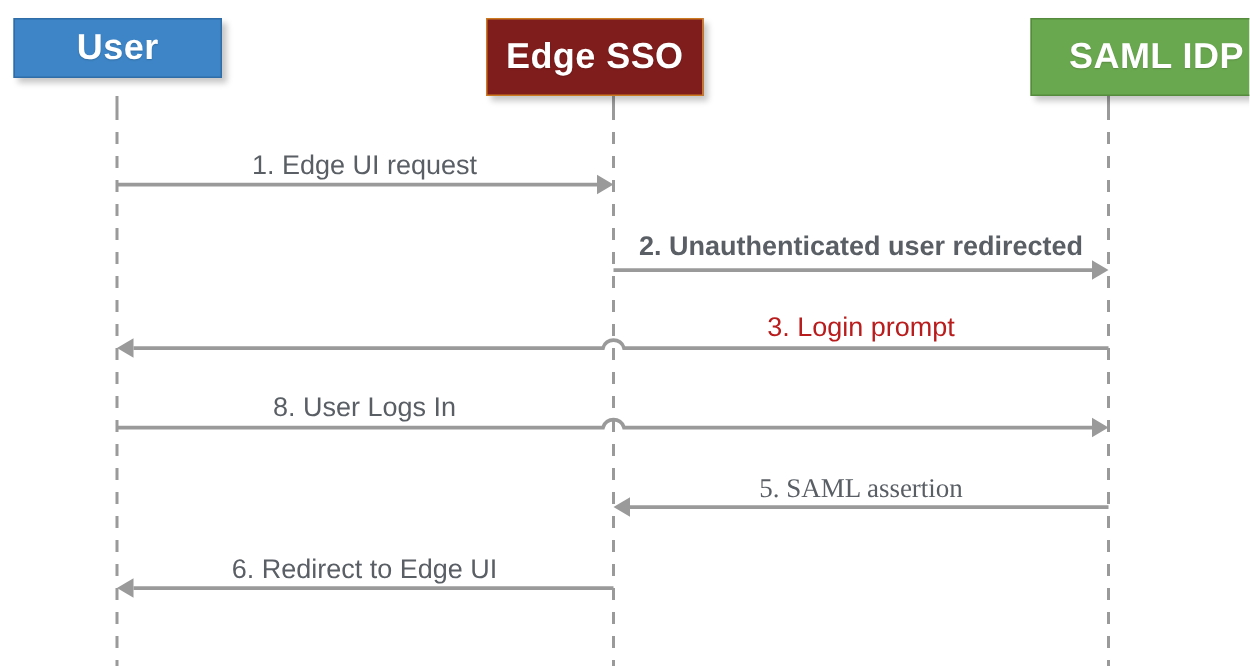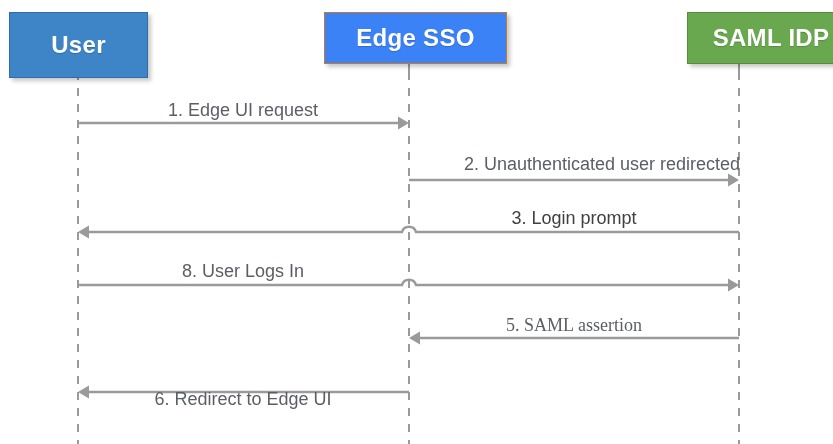--- a/index.html
+++ b/index.html
@@ -92,32 +92,32 @@
           <polygon points="409,338 420,331.5 420,344.5" fill="#9a9a9a"></polygon>
         </g>
         <g>
           <path d="M 409 392 L 89 392" fill="none" stroke="#9a9a9a" stroke-width="2.5"></path>
           <polygon points="78,392 89,385.5 89,398.5" fill="#9a9a9a"></polygon>
         </g>
       </g>
   </svg>
 
   <div id="actor-boxes">
-      <div class="actor-box" style="left: 9px; top: 12px; width: 139px; height: 66px; background: rgb(61, 133, 198); border-color: rgb(47, 109, 168);">
+      <div class="actor-box" style="left: 9px; top: 12px; width: 139px; height: 40px; background: rgb(61, 133, 198); border-color: rgb(47, 109, 168);">
         <span class="actor-label" style="color: rgb(255, 255, 255);">User</span>
       </div>
-      <div class="actor-box" style="left: 324px; top: 12px; width: 183px; height: 52px; background: #3b82f6; border-color: rgb(204, 122, 34); justify-content: center;">
+      <div class="actor-box" style="left: 324px; top: 12px; width: 145px; height: 52px; background: #7f1d1d; border-color: rgb(204, 122, 34); justify-content: center;">
         <span class="actor-label" style="color: rgb(255, 255, 255);">Edge SSO</span>
       </div>
       <div class="actor-box" style="left: 655px; top: 12px; width: 168px; height: 52px; background: rgb(106, 168, 79); border-color: rgb(85, 139, 61); margin-left: 32px;">
         <span class="actor-label" style="color: rgb(255, 255, 255);">SAML IDP</span>
       </div>
     </div>
   <div id="message-labels">
       <div class="msg-label" style="left: 243px; top: 101px; color: rgb(90, 95, 102);">1. Edge UI request</div>
-      <div class="msg-label" style="left: 602px; top: 155px; color: rgb(90, 95, 102);">2. Unauthenticated user redirected</div>
-      <div class="msg-label" style="left: 574px; top: 209px; color: #404040;">3. Login prompt</div>
+      <div class="msg-label" style="left: 574px; top: 155px; color: rgb(90, 95, 102); font-weight: bold;">2. Unauthenticated user redirected</div>
+      <div class="msg-label" style="left: 574px; top: 209px; color: #b91c1c;">3. Login prompt</div>
       <div class="msg-label" style="left: 243px; top: 262px; color: rgb(90, 95, 102);">8. User Logs In</div>
       <div class="msg-label" style="left: 574px; top: 316px; color: rgb(90, 95, 102); font-family: Liberation Serif, serif;">5. SAML assertion</div>
-      <div class="msg-label" style="left: 243px; top: 370px; color: rgb(90, 95, 102); margin-top: 20px;">6. Redirect to Edge UI</div>
+      <div class="msg-label" style="left: 243px; top: 370px; color: rgb(90, 95, 102);">6. Redirect to Edge UI</div>
     </div>
 
 </div>
 
 </body></html>

